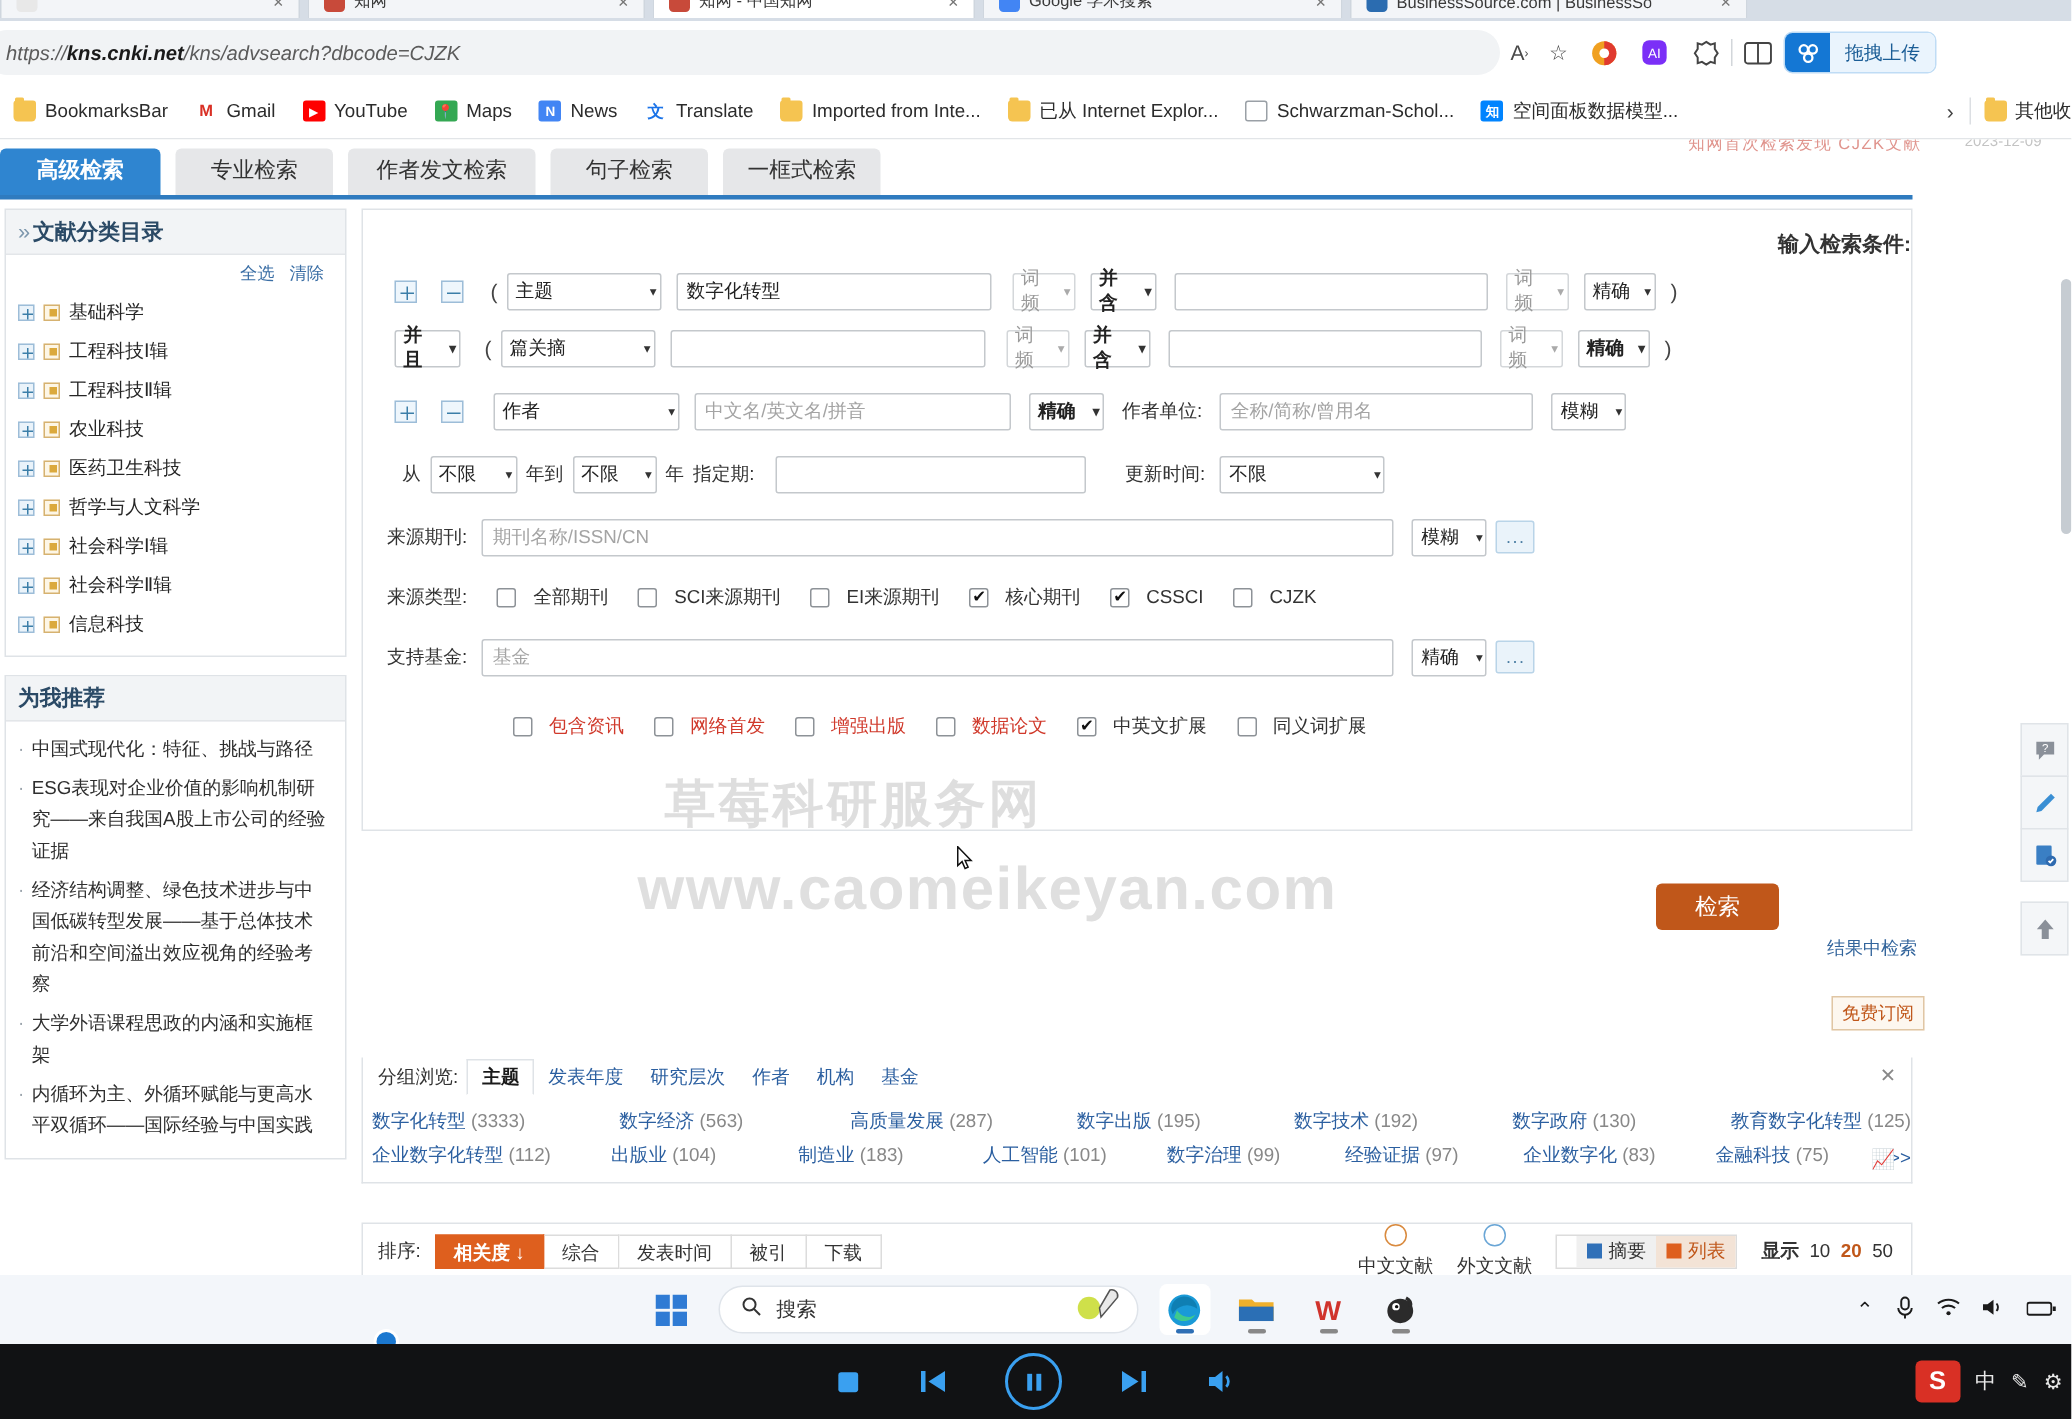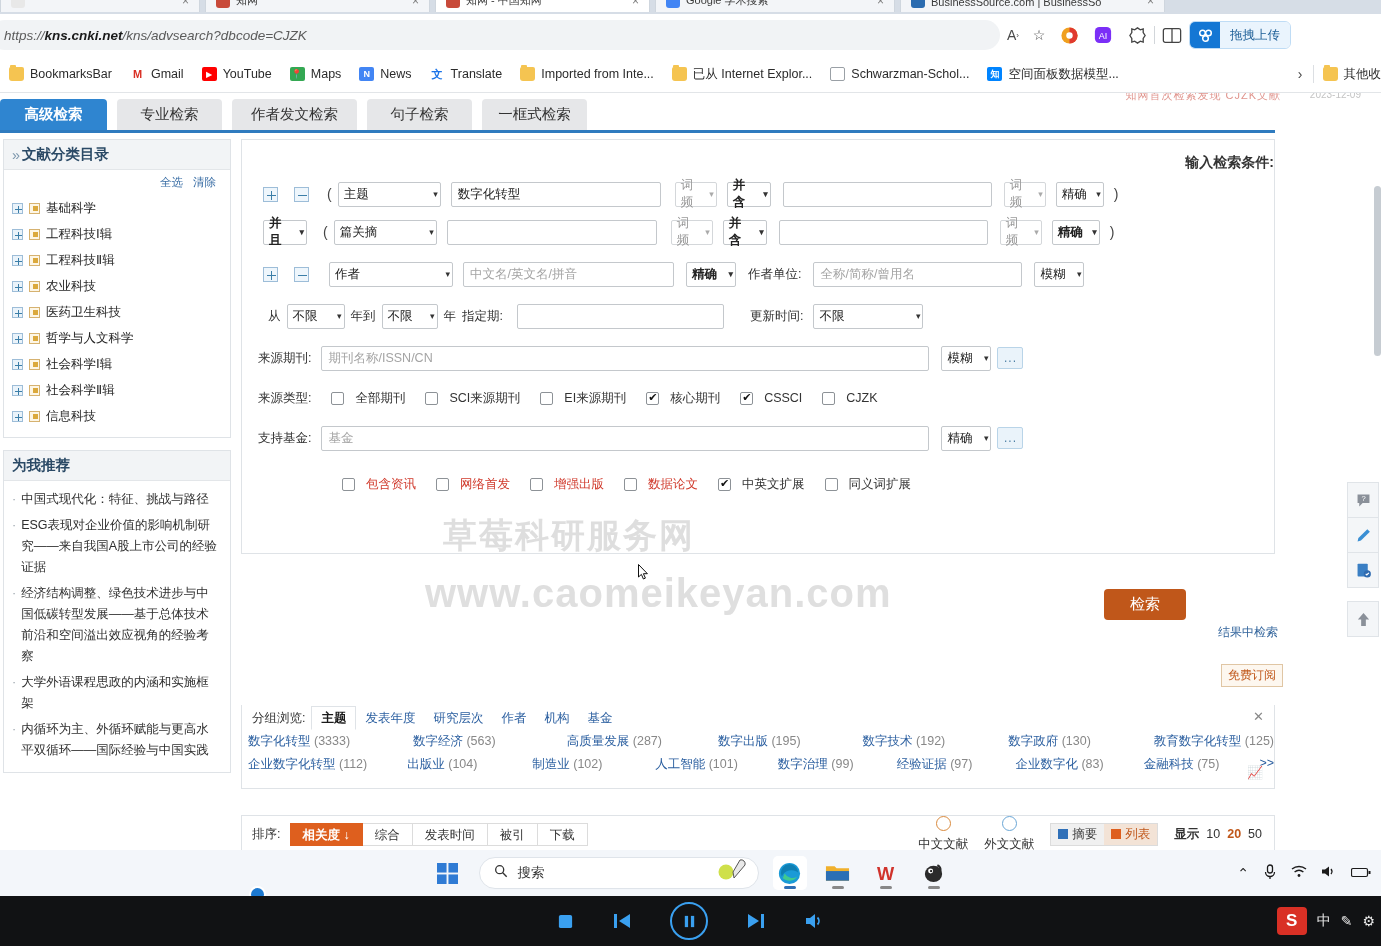--- a/index.html
+++ b/index.html
@@ -129,38 +129,38 @@
   #res-in { position:absolute; right:103px; top:531px; font-size:12px; color:#33659c; }
   #free-sub { position:absolute; right:98px; top:571px; font-size:12px; color:#c0571a; border:1px solid #e0c6a4; background:#fdf7ef; padding:2px 6px; }
 
   
   #group-box { position:absolute; left:241px; top:612px; width:1034px; height:84px; border:1px solid #dfe3e7; border-top:none; background:#fff; }
   #grp-tabs { display:flex; align-items:flex-end; height:24px; padding-left:10px; gap:0; }
   #grp-tabs .glab { font-size:12.5px; color:#333; margin-right:6px; line-height:22px; }
   .gtab { font-size:12.5px; color:#2b5fa0; padding:2px 9px; line-height:18px; }
   .gtab.active { color:#1a1a1a; font-weight:700; background:#fff; border:1px solid #dfe3e7; border-bottom:1px solid #fff; position:relative; top:1px; }
   #grp-body { padding:4px 0 0 6px; }
-  .grow { display:flex; flex-wrap:nowrap; align-items:flex-start; height:23px;gap:40px; }
+  .grow { display:flex; flex-wrap:nowrap; align-items:flex-end; height:23px;gap:40px; }
   .gitem { font-size:12.5px; color:#2b5fa0; white-space:nowrap; }
   .gitem .gc { color:#888; }
   #grp-x { position:absolute; right:10px; top:4px; font-size:13px; color:#888; }
   #grp-chart { position:absolute; right:10px; bottom:8px; font-size:13px; color:#c08a3e; }
 
   
   #res-box { position:absolute; left:241px; top:722px; width:1034px; height:120px; border:1px solid #dfe3e7; background:#fff; }
   #sort-row { display:flex; align-items:center; height:36px; padding-left:10px; gap:0; }
   #sort-row .slab { font-size:12.5px; color:#333; margin-right:10px; }
   .sbtn { font-size:12.5px; color:#333; border:1px solid #dcdcdc; border-left:none; padding:0 12px; height:23px; line-height:22px; background:#fff; }
   .sbtn:first-of-type { border-left:1px solid #dcdcdc; }
   .sbtn.active { background:#de5f1e; color:#fff; border-color:#de5f1e; font-weight:600; }
   .rtools { margin-left:auto; display:flex; align-items:center; gap:16px; padding-right:12px; }
   .rtool { display:flex; align-items:center; gap:5px; font-size:12.5px; color:#333;flex-direction:column; }
   .circ-ic { width:15px; height:15px; border-radius:50%; border:1.5px solid #d98a3e; position:relative; flex:none; }
   .circ-ic.blue { border-color:#6aa6d6; }
-  .view-grp { display:flex; border:1px solid #dcdcdc; }
+  .view-grp { display:flex; border:1px solid #dcdcdc;padding-left:13px; }
   .vbtn { display:flex; align-items:center; gap:4px; font-size:12.5px; padding:2px 7px; color:#333; background:#f0f0f0; }
   .vbtn.on { background:#f3e3d6; color:#c0571a; }
   .vsq { width:10px; height:10px; background:#3070b8; flex:none; }
   .vbtn.on .vsq { background:#de5f1e; }
   .disp { display:flex; align-items:center; gap:7px; font-size:12.5px; color:#333; }
   .disp b { color:#333; font-weight:700; }
   .disp .n { color:#333; }
   .disp .n.on { color:#c0571a; font-weight:700; }
 
   
@@ -596,21 +596,21 @@
         <span class="gitem" style="width:124px;"><span>数字经济</span> <span class="gc">(563)</span></span>
         <span class="gitem" style="width:121px;"><span>高质量发展</span> <span class="gc">(287)</span></span>
         <span class="gitem" style="width:114px;"><span>数字出版</span> <span class="gc">(195)</span></span>
         <span class="gitem" style="width:115px;"><span>数字技术</span> <span class="gc">(192)</span></span>
         <span class="gitem" style="width:115px;"><span>数字政府</span> <span class="gc">(130)</span></span>
         <span class="gitem"><span>教育数字化转型</span> <span class="gc">(125)</span></span>
       </div>
       <div class="grow">
         <span class="gitem" style="width:136px;"><span>企业数字化转型</span> <span class="gc">(112)</span></span>
         <span class="gitem" style="width:124px;"><span>出版业</span> <span class="gc">(104)</span></span>
-        <span class="gitem" style="width:121px;"><span>制造业</span> <span class="gc">(102)</span></span>
+        <span class="gitem" style="width:121px;"><span>制造业</span> <span class="gc">(183)</span></span>
         <span class="gitem" style="width:114px;"><span>人工智能</span> <span class="gc">(101)</span></span>
         <span class="gitem" style="width:115px;"><span>数字治理</span> <span class="gc">(99)</span></span>
         <span class="gitem" style="width:115px;"><span>经验证据</span> <span class="gc">(97)</span></span>
         <span class="gitem" style="width:108px;"><span>企业数字化</span> <span class="gc">(83)</span></span>
         <span class="gitem" style="width:100px;"><span>金融科技</span> <span class="gc">(75)</span></span>
         <span class="gitem">&gt;&gt;</span>
       </div>
     </div>
     <span id="grp-x">✕</span>
     <span id="grp-chart">📈</span>

